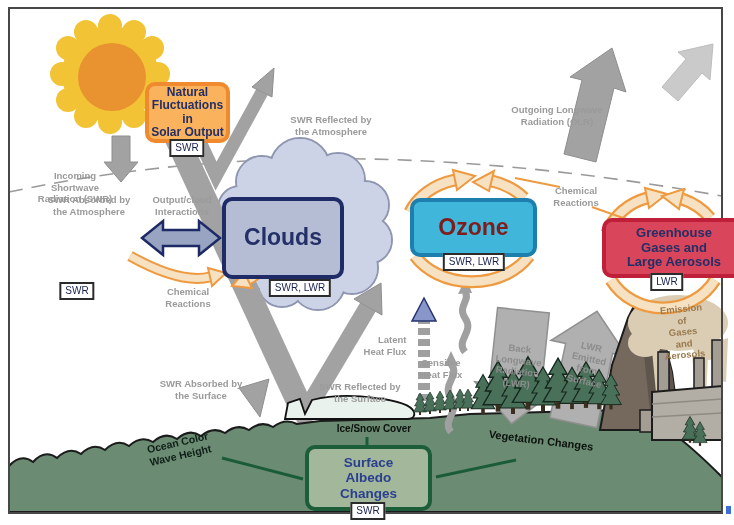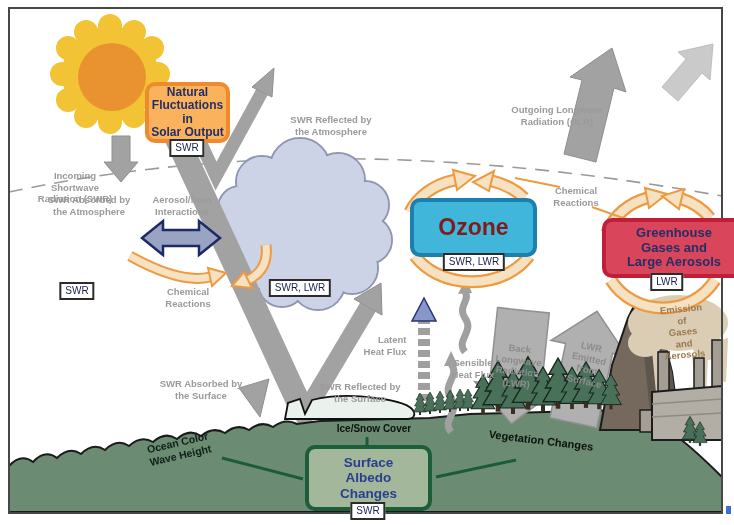--- a/index.html
+++ b/index.html
@@ -223,20 +223,23 @@
 
   <div class="box" style="left:145px;top:82px;width:85px;height:61px;background:#FBB25C;border:4px solid #F08A2E;color:#232F66;font-size:12px;">
     <span class="box-label">Natural
 Fluctuations in
 Solar Output</span>
   </div>
   <div class="badge" style="left:187px;top:148px;">SWR</div>
 
   <div class="badge" style="left:77px;top:291px;">SWR</div>
 
+  <div class="box" style="left:222px;top:197px;width:122px;height:82px;background:#B5BDD5;border:4px solid #1F2B66;color:#232F66;font-size:23px;">
+    <span class="box-label">Clouds</span>
+  </div>
   <div class="badge" style="left:300px;top:288px;">SWR, LWR</div>
 
   <div class="box" style="left:410px;top:198px;width:127px;height:59px;background:#40B7DA;border:4px solid #1D7FAE;color:#7f1d1d;font-size:23px;">
     <span class="box-label">Ozone</span>
   </div>
   <div class="badge" style="left:474px;top:262px;">SWR, LWR</div>
 
   <div class="box" style="left:602px;top:218px;width:144px;height:60px;background:#D9455A;border:4px solid #BF1F38;color:#232F66;font-size:13px;">
     <span class="box-label">Greenhouse
 Gases and
@@ -253,33 +256,33 @@
 
   <div class="lbl" style="left:75px;top:151px;margin-top:36px;">Incoming
 Shortwave
 Radiation (SWR)</div>
   <div class="lbl" style="left:331px;top:126px;">SWR Reflected by
 the Atmosphere</div>
   <div class="lbl" style="left:557px;top:116px;">Outgoing Longwave
 Radiation (OLR)</div>
   <div class="lbl" style="left:89px;top:206px;">SWR Absorbed by
 the Atmosphere</div>
-  <div class="lbl" style="left:182px;top:206px;">Aerosol/from
+  <div class="lbl" style="left:182px;top:206px;">Output/cloud
 Interactions</div>
   <div class="lbl" style="left:576px;top:197px;">Chemical
 Reactions</div>
   <div class="lbl" style="left:188px;top:298px;">Chemical
 Reactions</div>
   <div class="lbl" style="left:201px;top:390px;">SWR Absorbed by
 the Surface</div>
   <div class="lbl" style="left:360px;top:393px;">SWR Reflected by
 the Surface</div>
   <div class="lbl" style="left:385px;top:346px;text-align:right;">Latent
 Heat Flux</div>
-  <div class="lbl" style="left:441px;top:369px;margin-left:32px;">Sensible
+  <div class="lbl" style="left:441px;top:369px;">Sensible
 Heat Flux</div>
   <div class="lbl" style="left:518px;top:366px;color:#8C8C8C;transform:translate(-50%,-50%) rotate(6deg);">Back
 Longwave
 Radiation
 (LWR)</div>
   <div class="lbl" style="left:588px;top:364px;color:#8C8C8C;transform:translate(-50%,-50%) rotate(12deg);">LWR
 Emitted
 from
 Surface</div>
   <div class="lbl" style="left:683px;top:332px;color:#9A7A4E;transform:translate(-50%,-50%) rotate(-5deg);">Emission of

